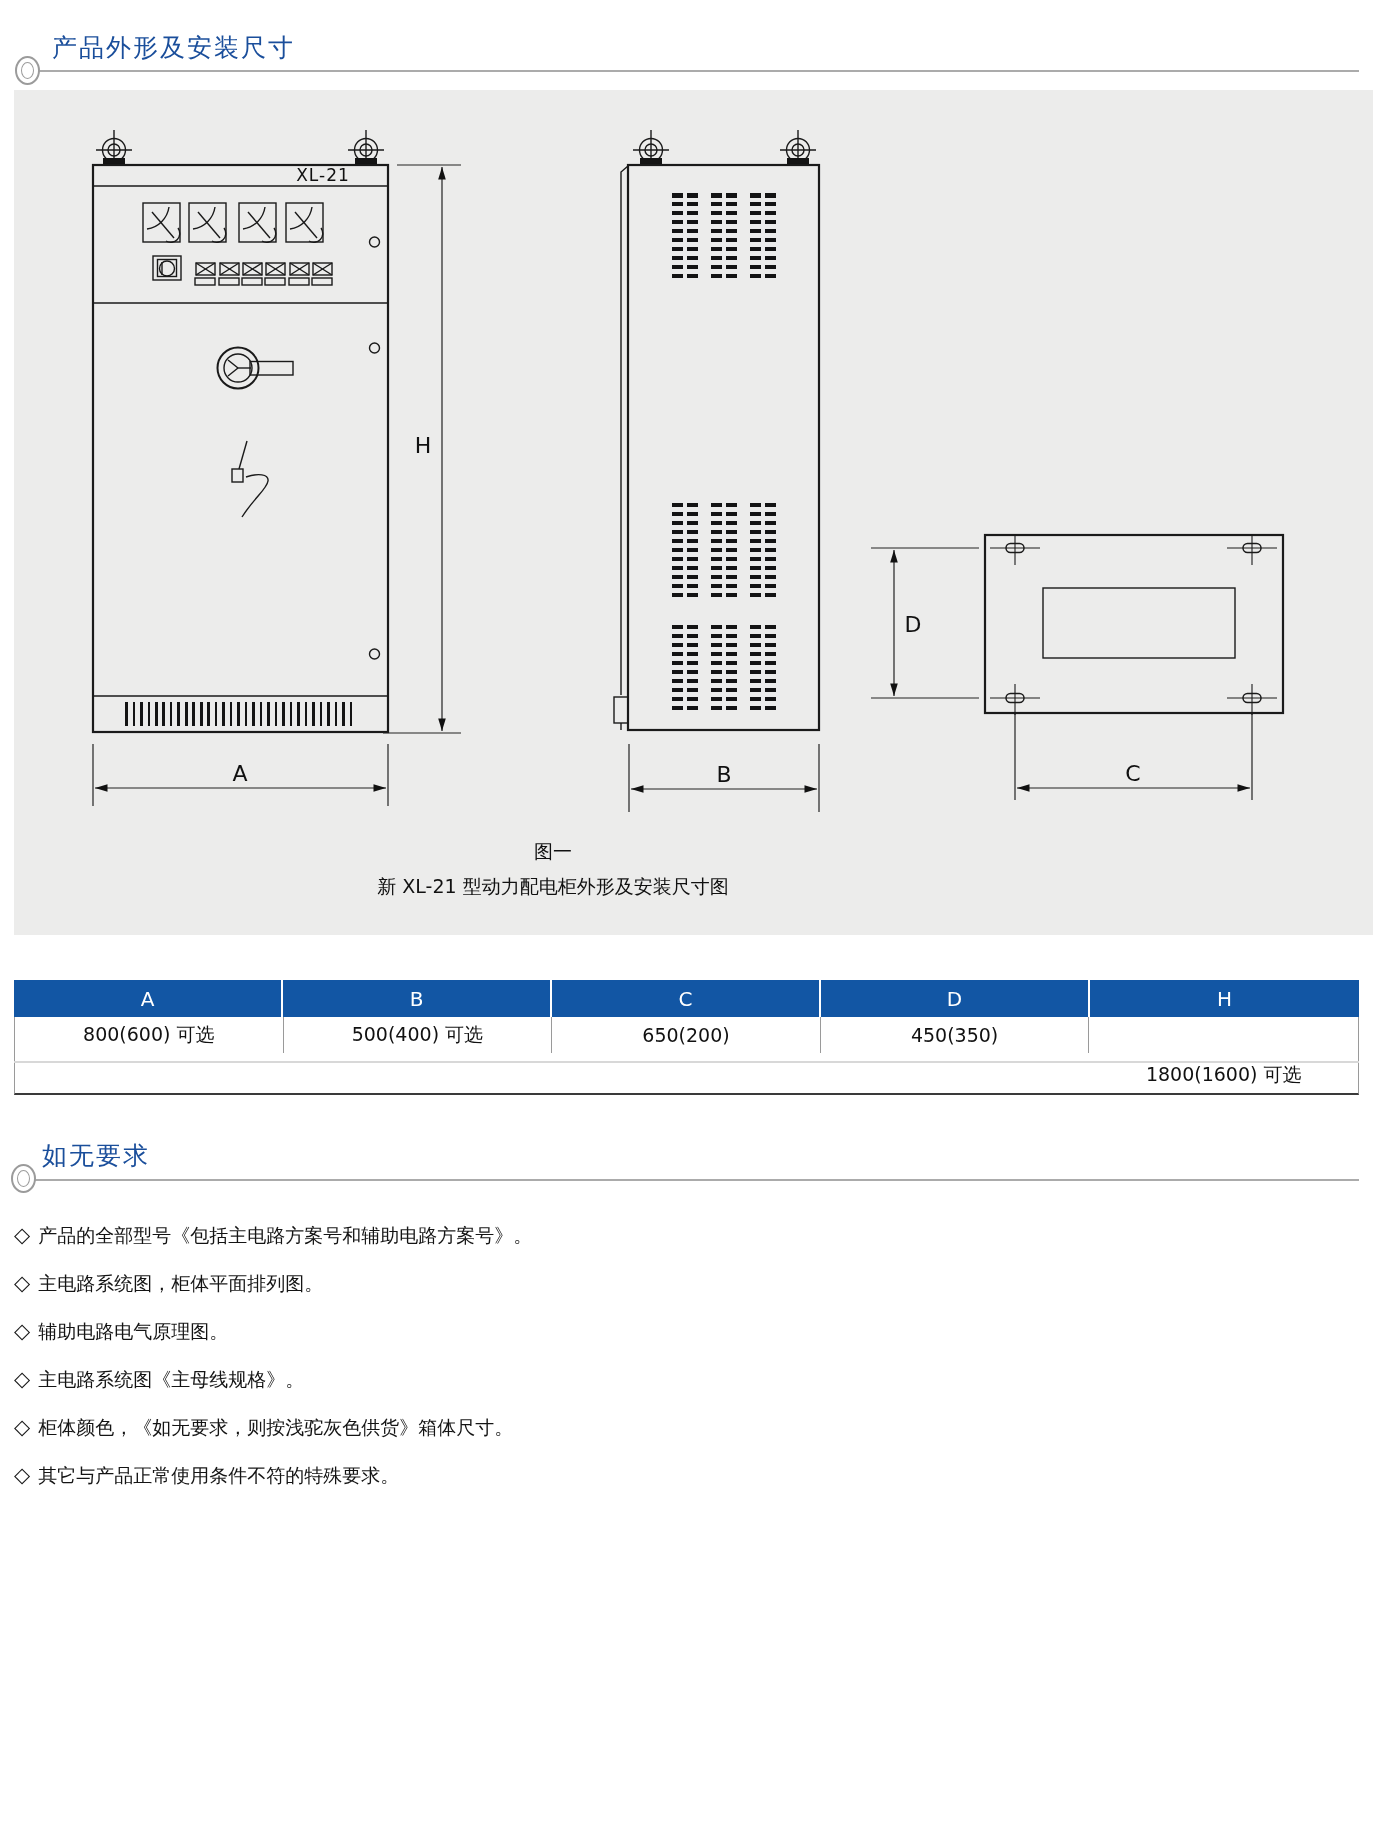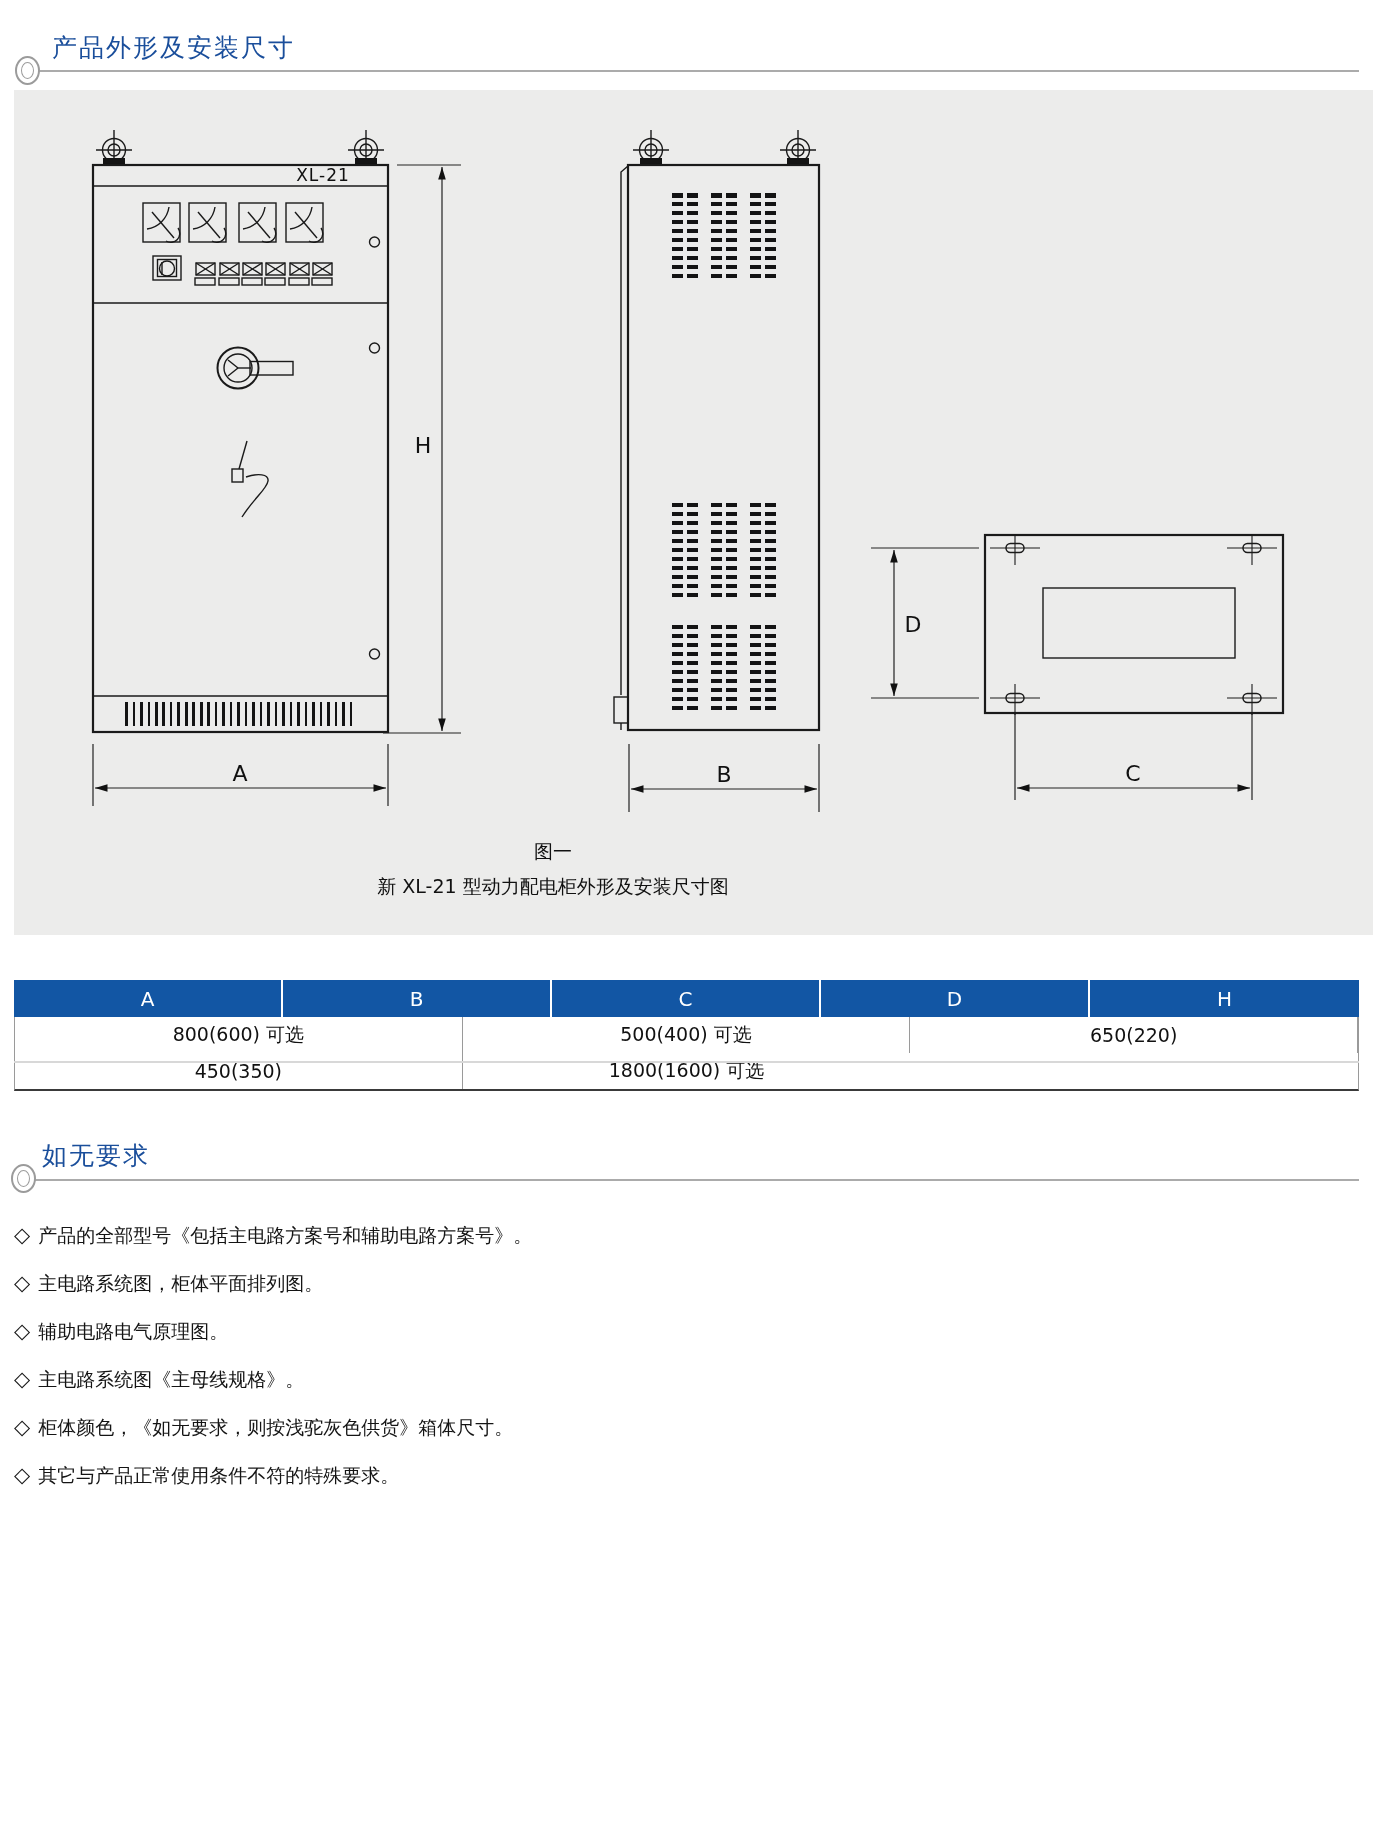--- a/index.html
+++ b/index.html
@@ -18,23 +18,23 @@
       background-image:
         linear-gradient(90deg, rgba(0,0,0,0) 0 11px, #ececeb 11px 15px, rgba(0,0,0,0) 15px),
         repeating-linear-gradient(180deg,#141414 0 4.5px, rgba(0,0,0,0) 4.5px 9px);}
   .frontvent{position:absolute;left:111px;top:612px;width:230px;height:24px;
       background-image:repeating-linear-gradient(90deg,#141414 0 2.5px, rgba(0,0,0,0) 2.5px 7.5px);}
 
   .dim-table{position:absolute;left:14px;top:980px;width:1345px;}
   .tbl-head{display:grid;grid-template-columns:repeat(5,1fr);background:#fff;}
   .tbl-head .cell{background:#1256a4;color:#fff;font-size:20px;height:37px;display:flex;align-items:center;justify-content:center;border-right:2px solid #fff;}
   .tbl-head .cell:last-child{border-right:none;}
-  .tbl-row{display:grid;grid-template-columns:repeat(3,1fr);border-left:1px solid #9a9a9a;border-right:1px solid #9a9a9a;border-bottom:2px solid #3a3a3a;background:#fff;}
+  .tbl-row{display:grid;grid-template-columns:repeat(5,1fr);border-left:1px solid #9a9a9a;border-right:1px solid #9a9a9a;border-bottom:2px solid #3a3a3a;background:#fff;}
   .tbl-row .cell{font-size:19px;height:36px;display:flex;align-items:center;justify-content:center;border-right:1px solid #9a9a9a;}
-  .tbl-row .cell:last-child{border-right:none;}
+  .tbl-row .cell:last-child{border-right:none;margin-top:40px;}
   .tbl-shadow{position:absolute;left:14px;top:1061px;width:1345px;height:2px;background:#d8d8d8;}
 
   .notes{position:absolute;left:14px;top:1222px;width:1330px;}
   .note-item{display:flex;align-items:flex-start;height:48px;font-size:19px;color:#141414;}
   .note-item .bullet{font-size:21px;margin-right:8px;line-height:26px;}
   .note-item .txt{line-height:26px;text-align:right;}
 
   text{fill:#111;}
 </style>
 </head>
@@ -201,21 +201,21 @@
     <div class="tbl-head">
       <div class="cell">A</div>
       <div class="cell">B</div>
       <div class="cell">C</div>
       <div class="cell">D</div>
       <div class="cell">H</div>
     </div>
     <div class="tbl-row">
       <div class="cell">800(600) 可选</div>
       <div class="cell">500(400) 可选</div>
-      <div class="cell">650(220)</div>
+      <div class="cell">650(200)</div>
       <div class="cell">450(350)</div>
       <div class="cell">1800(1600) 可选</div>
     </div>
   </div>
   <div class="tbl-shadow"></div>
 
   <div class="sec-title" style="left:42px;top:1139px;">如无要求</div>
   <div class="ring" style="left:11px;top:1164px;">
     <span class="ring-in"></span>
   </div>

